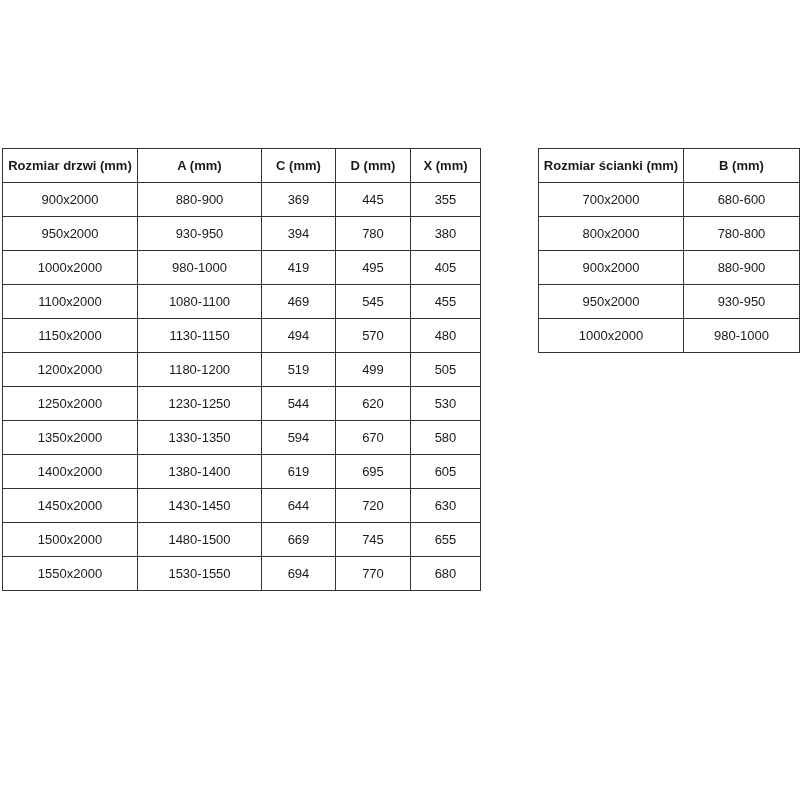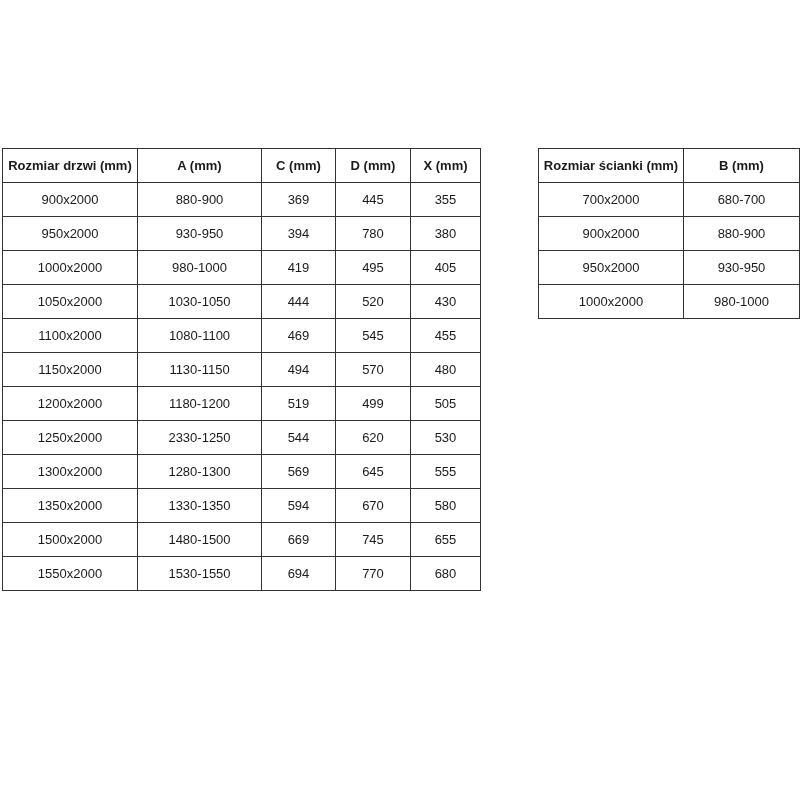--- a/index.html
+++ b/index.html
@@ -94,27 +94,20 @@
         <td>380</td>
       </tr>
       <tr>
         <td>1000x2000</td>
         <td>980-1000</td>
         <td>419</td>
         <td>495</td>
         <td>405</td>
       </tr>
       <tr>
-        <td>1050x2000</td>
-        <td>1030-1050</td>
-        <td>444</td>
-        <td>520</td>
-        <td>430</td>
-      </tr>
-      <tr>
         <td>1100x2000</td>
         <td>1080-1100</td>
         <td>469</td>
         <td>545</td>
         <td>455</td>
       </tr>
       <tr>
         <td>1150x2000</td>
         <td>1130-1150</td>
         <td>494</td>
@@ -123,40 +116,47 @@
       </tr>
       <tr>
         <td>1200x2000</td>
         <td>1180-1200</td>
         <td>519</td>
         <td>499</td>
         <td>505</td>
       </tr>
       <tr>
         <td>1250x2000</td>
-        <td>2330-1250</td>
+        <td>1230-1250</td>
         <td>544</td>
         <td>620</td>
         <td>530</td>
-      </tr>
-      <tr>
-        <td>1300x2000</td>
-        <td>1280-1300</td>
-        <td>569</td>
-        <td>645</td>
-        <td>555</td>
       </tr>
       <tr>
         <td>1350x2000</td>
         <td>1330-1350</td>
         <td>594</td>
         <td>670</td>
         <td>580</td>
       </tr>
       <tr>
+        <td>1400x2000</td>
+        <td>1380-1400</td>
+        <td>619</td>
+        <td>695</td>
+        <td>605</td>
+      </tr>
+      <tr>
+        <td>1450x2000</td>
+        <td>1430-1450</td>
+        <td>644</td>
+        <td>720</td>
+        <td>630</td>
+      </tr>
+      <tr>
         <td>1500x2000</td>
         <td>1480-1500</td>
         <td>669</td>
         <td>745</td>
         <td>655</td>
       </tr>
       <tr>
         <td>1550x2000</td>
         <td>1530-1550</td>
         <td>694</td>
@@ -173,21 +173,25 @@
     </colgroup>
 <thead>
       <tr>
         <th>Rozmiar ścianki (mm)</th>
         <th>B (mm)</th>
       </tr>
     </thead>
     <tbody>
       <tr>
         <td>700x2000</td>
-        <td>680-700</td>
+        <td>680-600</td>
+      </tr>
+      <tr>
+        <td>800x2000</td>
+        <td>780-800</td>
       </tr>
       <tr>
         <td>900x2000</td>
         <td>880-900</td>
       </tr>
       <tr>
         <td>950x2000</td>
         <td>930-950</td>
       </tr>
       <tr>

